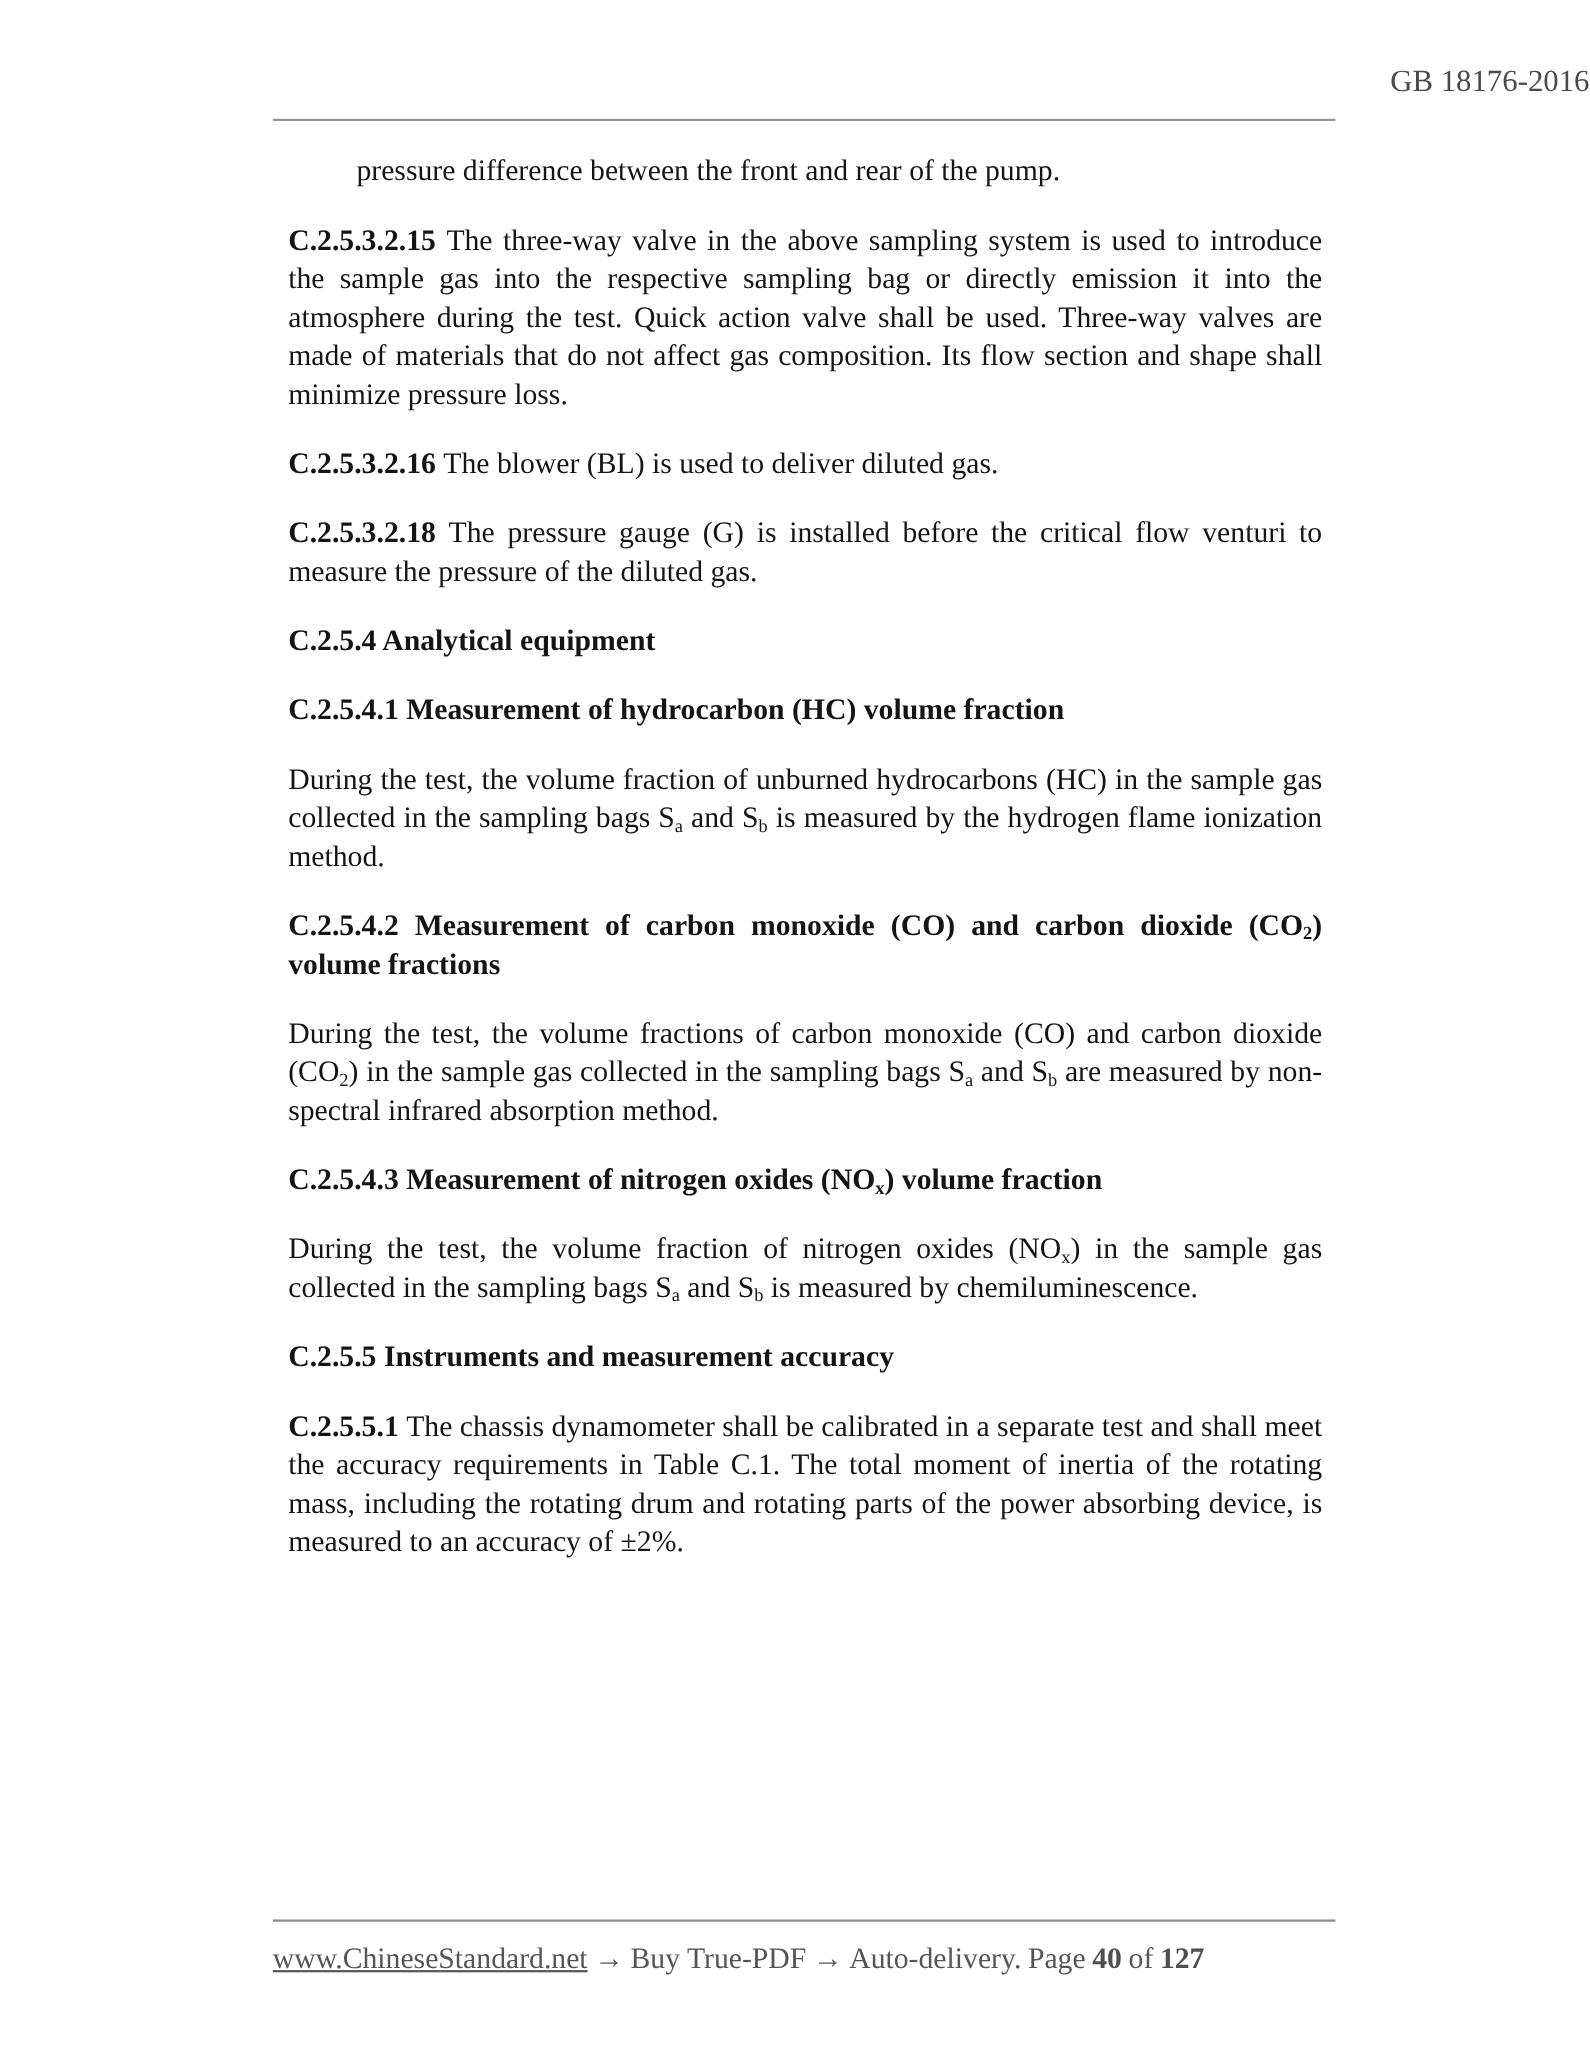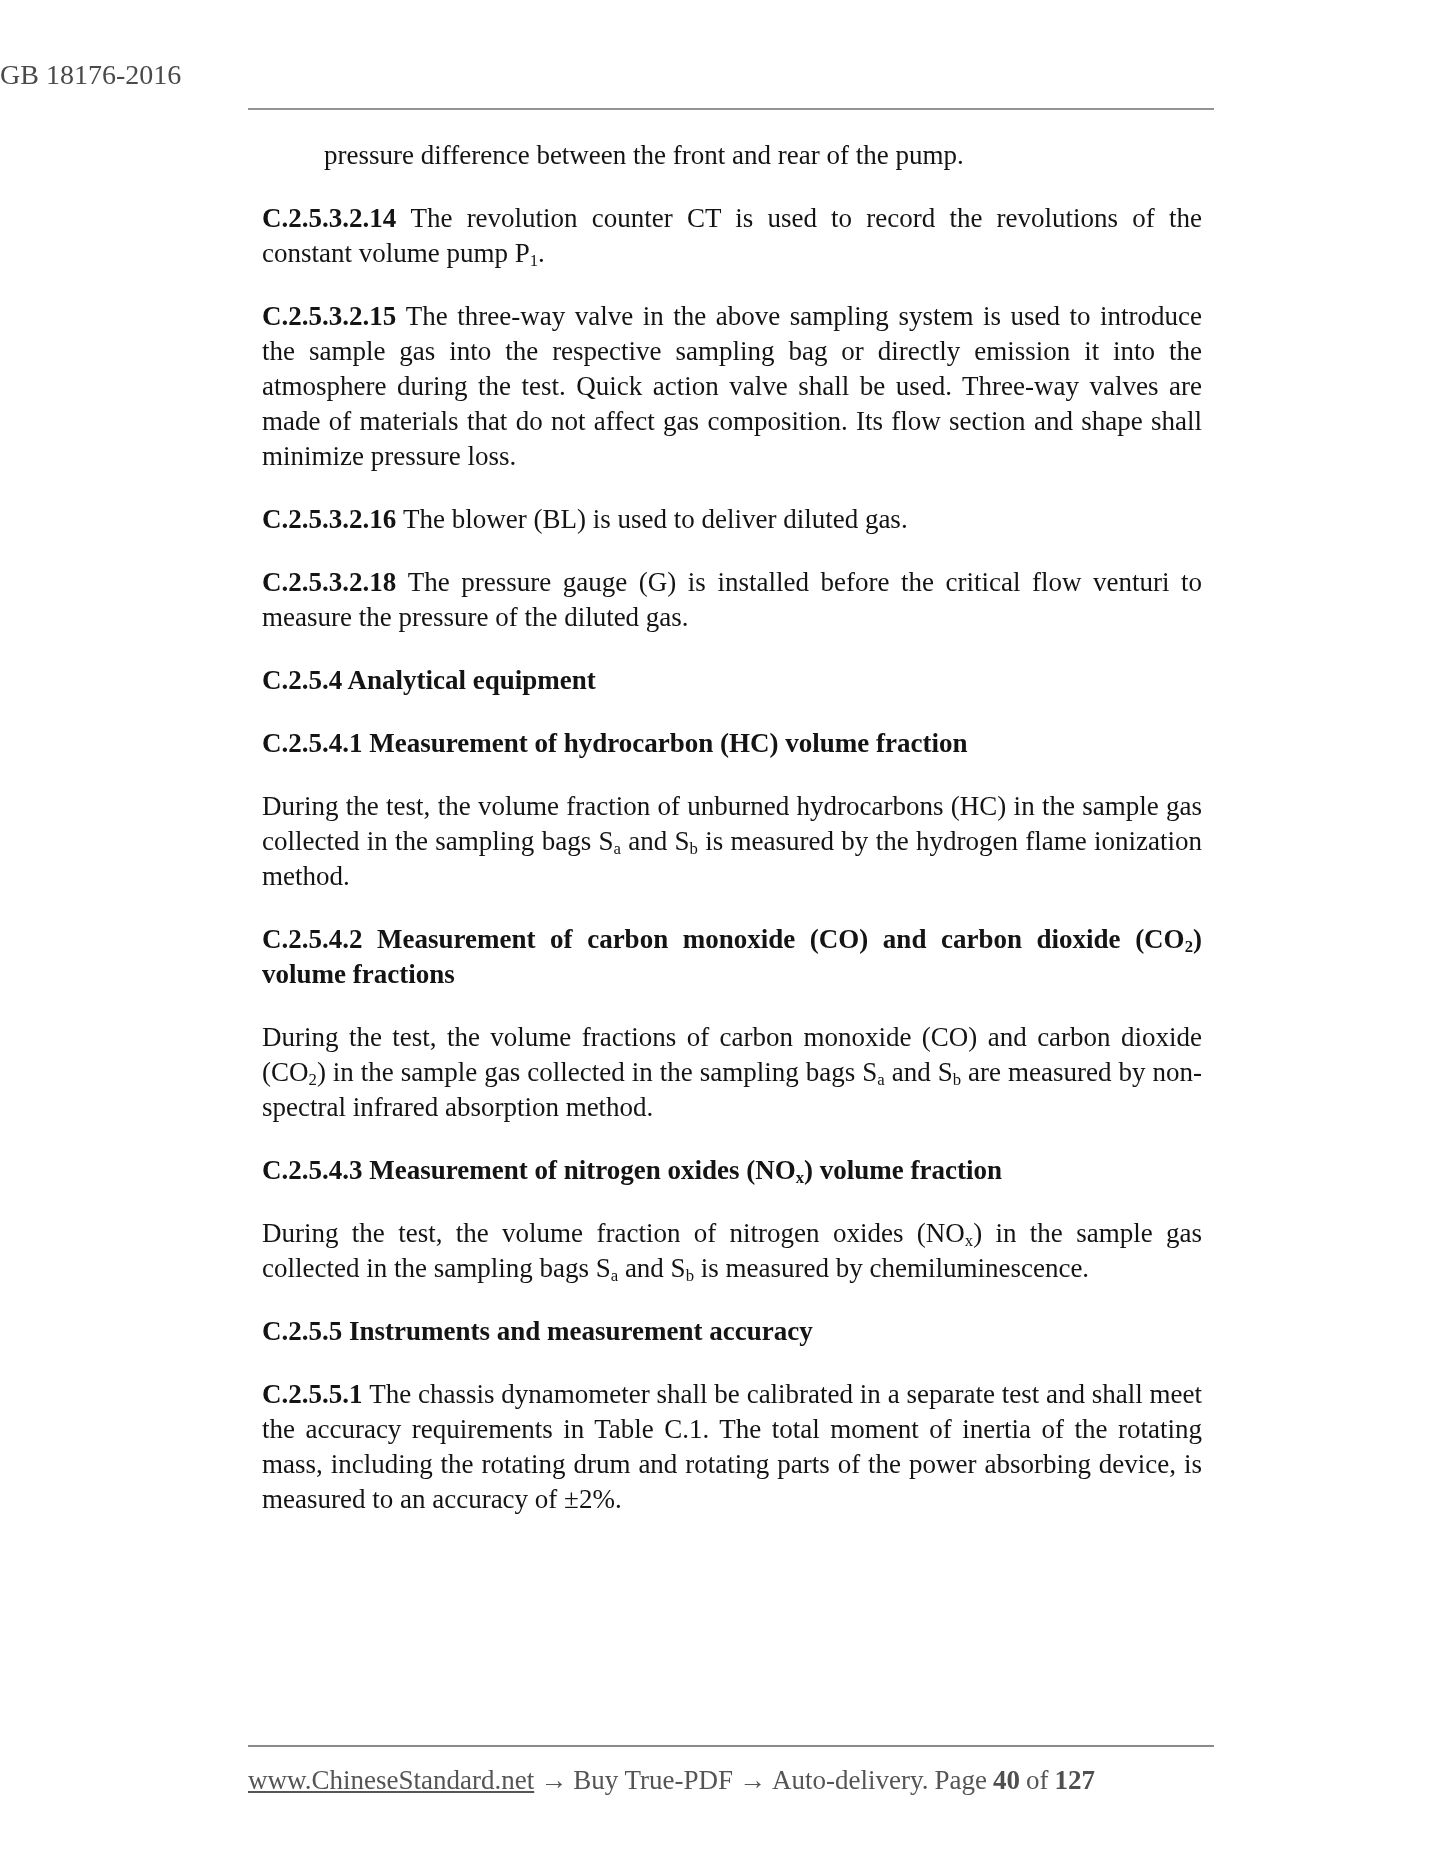--- a/index.html
+++ b/index.html
@@ -7,21 +7,21 @@
     position: relative;
     width: 1445px;
     height: 1870px;
     background: #ffffff;
     overflow: hidden;
     font-family: "Liberation Serif", "DejaVu Serif", serif;
     color: #141414;
   }
   .page-header {
     padding-top: 58px;
-    text-align: left;
+    text-align: right;
     font-size: 28px;
     line-height: 34px;
     color: #4a4a4a;
   }
   .header-rule {
     height: 0;
     border-bottom: 2px solid #949494;
     margin: 16px 231px 0 248px;
   }
   .doc-body {
@@ -74,21 +74,20 @@
 <div class="page">
 
   <div class="page-header">
     <span>GB 18176-2016</span>
   </div>
 
   <div class="header-rule"></div>
 
   <div class="doc-body">
       <p class="continuation"><span class="">pressure difference between the front and rear of the pump.</span></p>
-      <p class="para"><span class="bold ">C.2.5.3.2.14 </span><span class="">The revolution counter CT is used to record the revolutions of the constant volume pump P</span><span class="sub">1</span><span class="">.</span></p>
       <p class="para"><span class="bold ">C.2.5.3.2.15 </span><span class="">The three-way valve in the above sampling system is used to introduce the sample gas into the respective sampling bag or directly emission it into the atmosphere during the test. Quick action valve shall be used. Three-way valves are made of materials that do not affect gas composition. Its flow section and shape shall minimize pressure loss.</span></p>
       <p class="para"><span class="bold ">C.2.5.3.2.16 </span><span class="">The blower (BL) is used to deliver diluted gas.</span></p>
       <p class="para"><span class="bold ">C.2.5.3.2.18 </span><span class="">The pressure gauge (G) is installed before the critical flow venturi to measure the pressure of the diluted gas.</span></p>
       <p class="heading"><span class="bold ">C.2.5.4 Analytical equipment</span></p>
       <p class="heading"><span class="bold ">C.2.5.4.1 Measurement of hydrocarbon (HC) volume fraction</span></p>
       <p class="para"><span class="">During the test, the volume fraction of unburned hydrocarbons (HC) in the sample gas collected in the sampling bags S</span><span class="sub">a</span><span class=""> and S</span><span class="sub">b</span><span class=""> is measured by the hydrogen flame ionization method.</span></p>
       <p class="heading"><span class="bold ">C.2.5.4.2 Measurement of carbon monoxide (CO) and carbon dioxide (CO</span><span class="bold sub">2</span><span class="bold ">) volume fractions</span></p>
       <p class="para"><span class="">During the test, the volume fractions of carbon monoxide (CO) and carbon dioxide (CO</span><span class="sub">2</span><span class="">) in the sample gas collected in the sampling bags S</span><span class="sub">a</span><span class=""> and S</span><span class="sub">b</span><span class=""> are measured by non-spectral infrared absorption method.</span></p>
       <p class="heading"><span class="bold ">C.2.5.4.3 Measurement of nitrogen oxides (NO</span><span class="bold sub">x</span><span class="bold ">) volume fraction</span></p>
       <p class="para"><span class="">During the test, the volume fraction of nitrogen oxides (NO</span><span class="sub">x</span><span class="">) in the sample gas collected in the sampling bags S</span><span class="sub">a</span><span class=""> and S</span><span class="sub">b</span><span class=""> is measured by chemiluminescence.</span></p>

